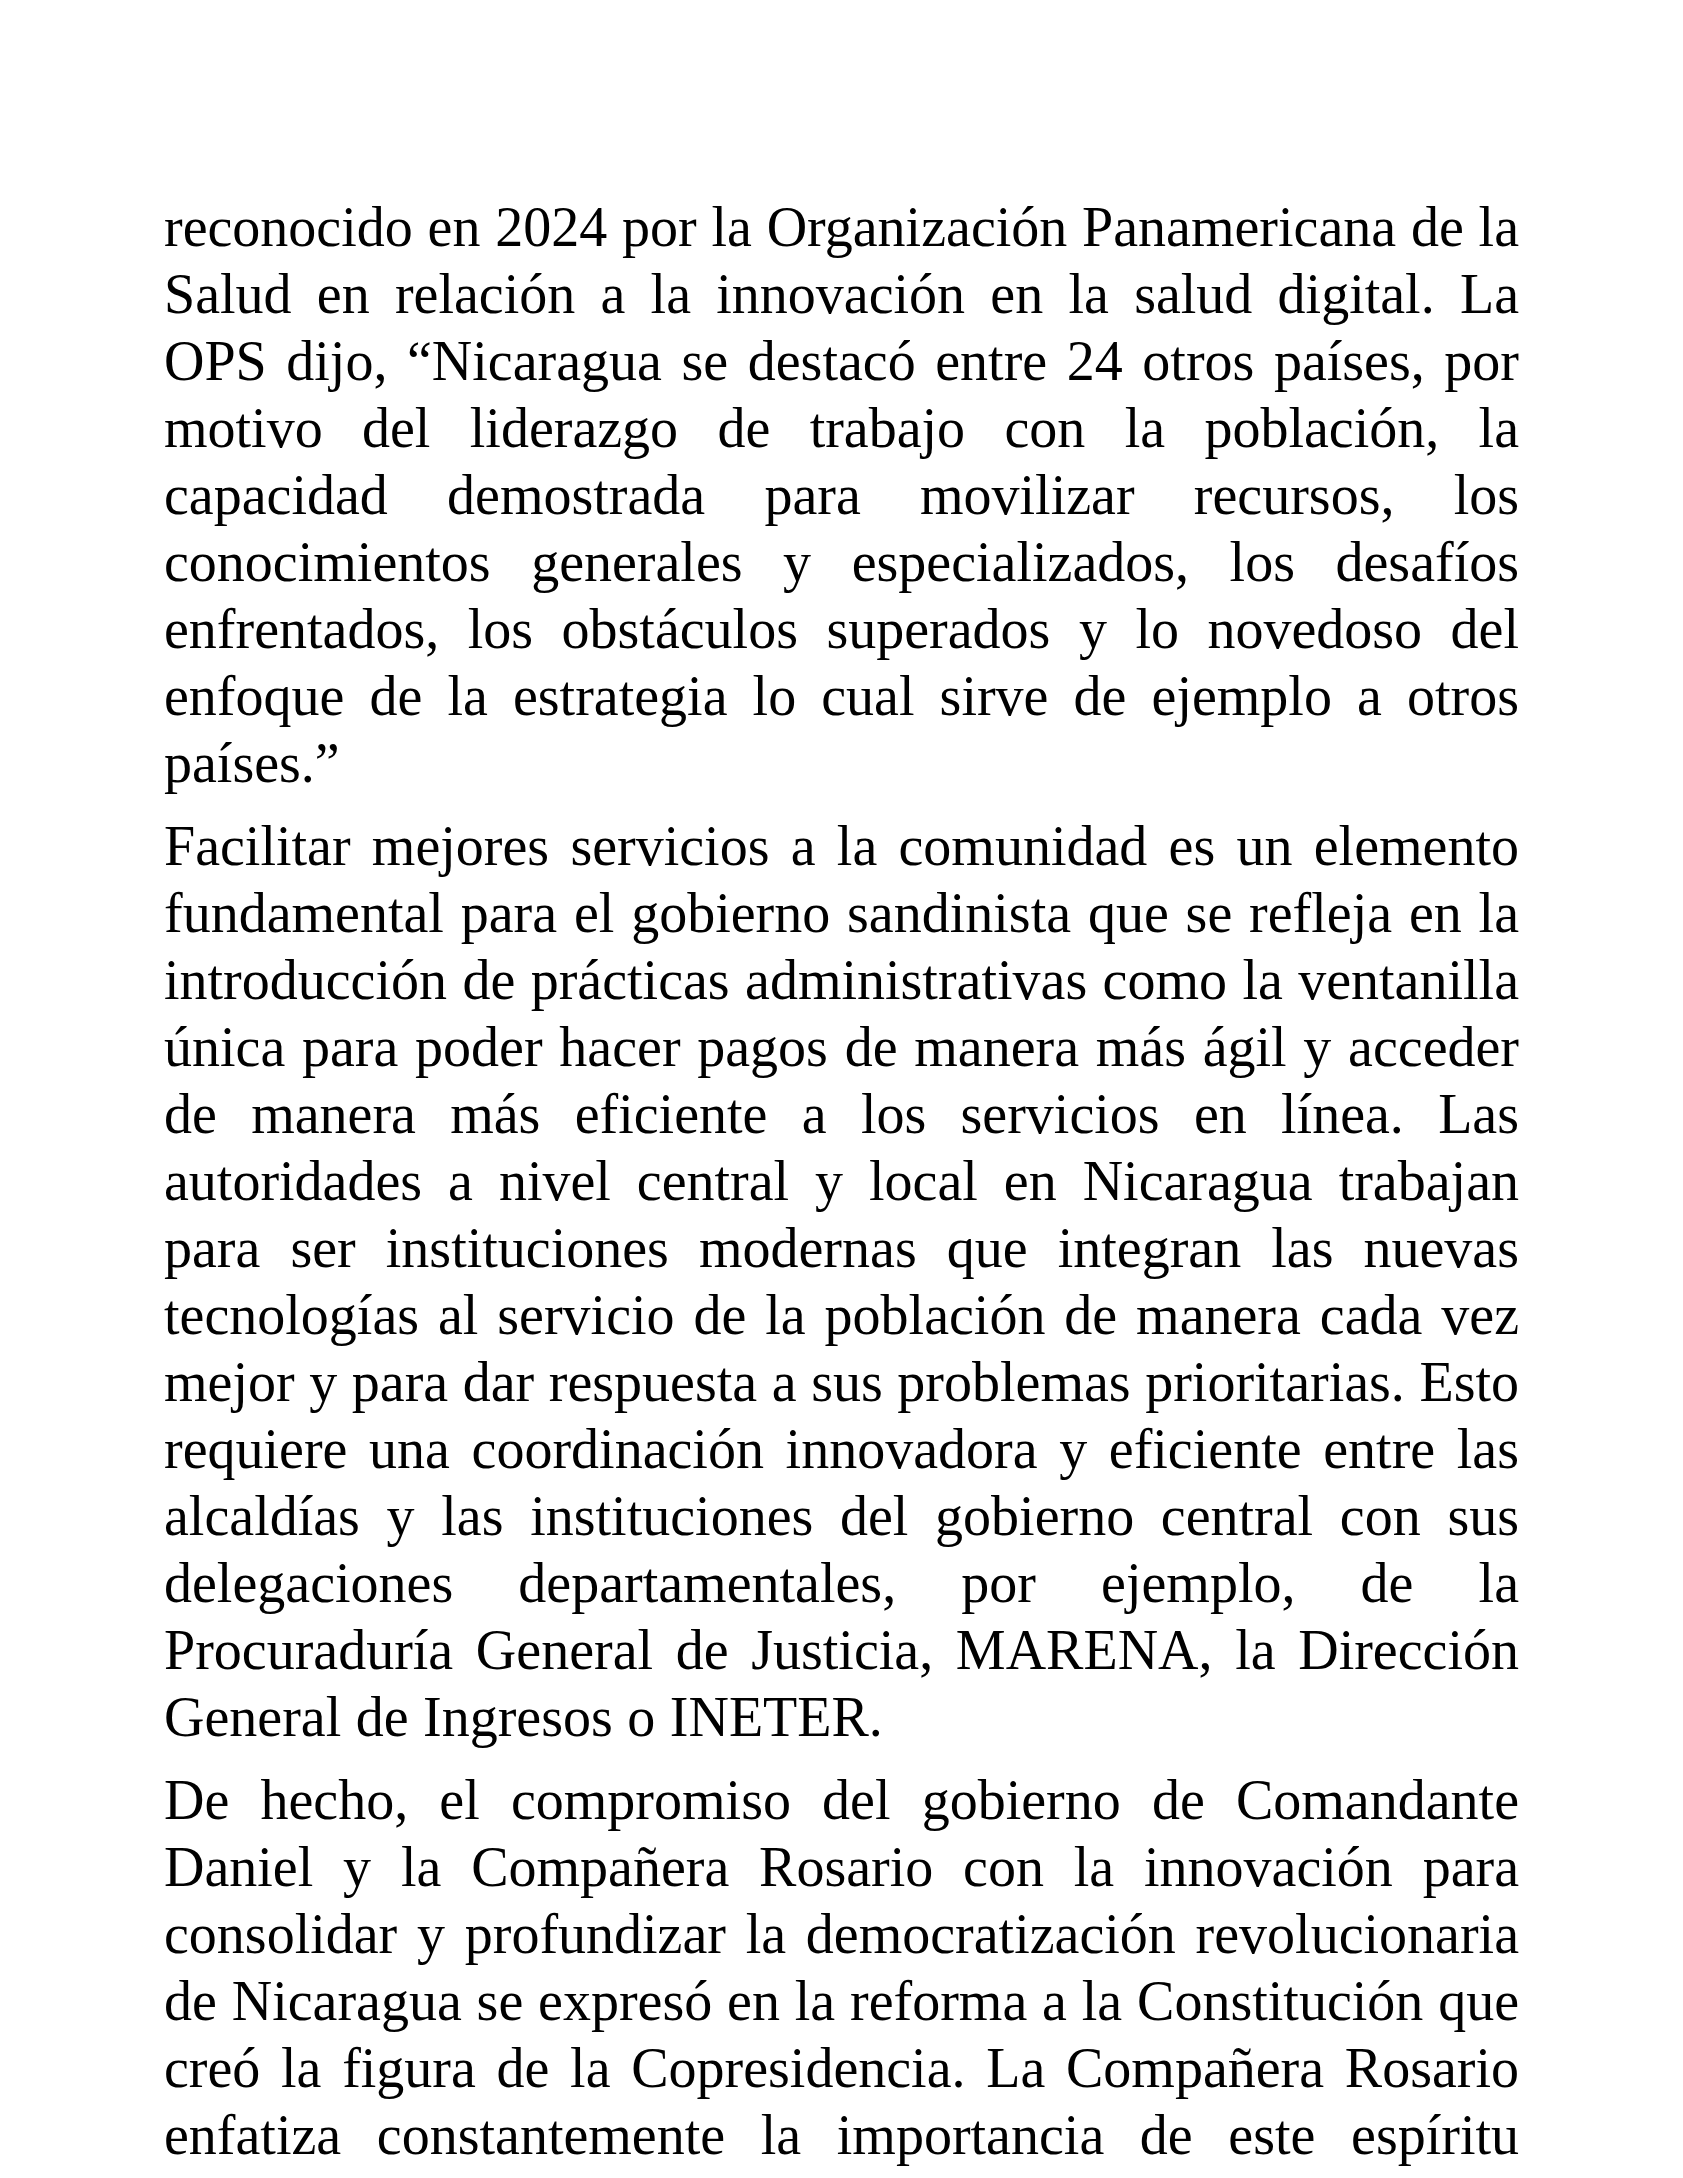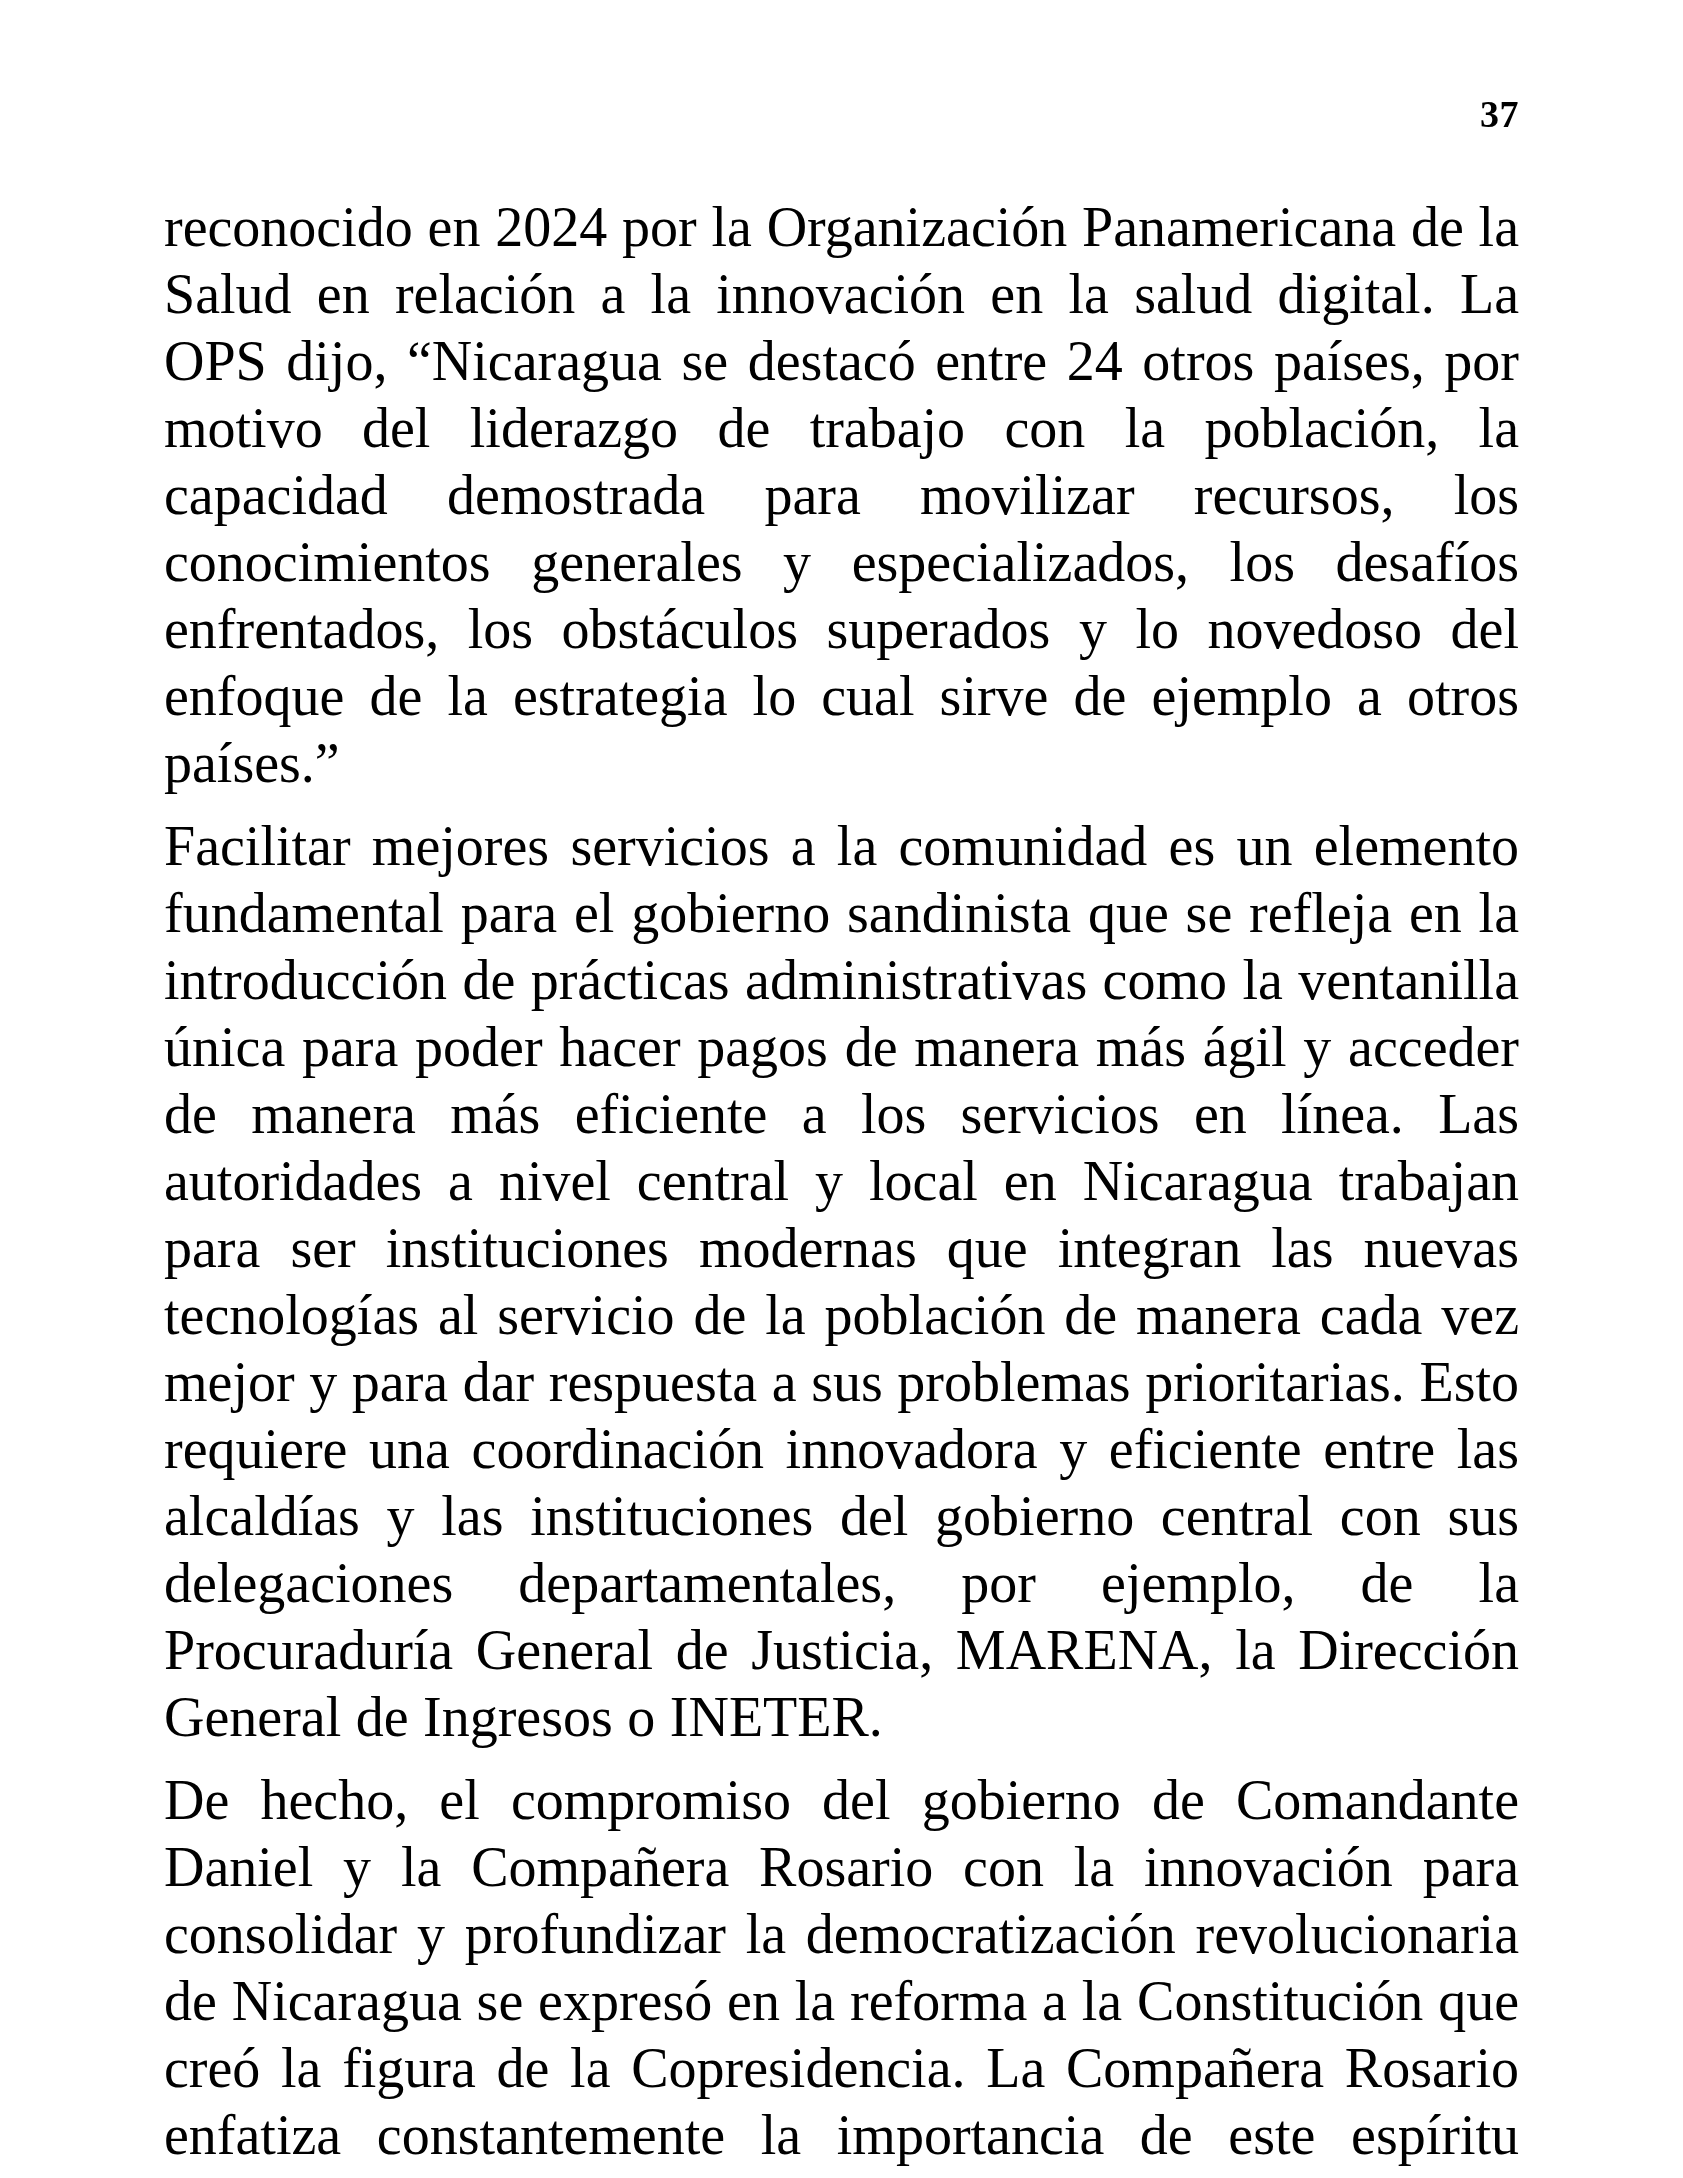--- a/index.html
+++ b/index.html
@@ -67,23 +67,20 @@
   }
   .para.last-clipped {
     margin-bottom: 0;
   }
 </style>
 </head>
 <body>
 
 <div class="page">
 
-  <div class="folio-bar">
-    <span class="folio">37</span>
-  </div>
 
   <div class="text-column">
 
     <p class="para">reconocido en 2024 por la Organización Panamericana de la Salud en relación a la innovación en la salud digital. La OPS dijo, “Nicaragua se destacó entre 24 otros países, por motivo del liderazgo de trabajo con la población, la capacidad demostrada para movilizar recursos, los conocimientos generales y especializados, los desafíos enfrentados, los obstáculos superados y lo novedoso del enfoque de la estrategia lo cual sirve de ejemplo a otros países.”</p>
 
     <p class="para">Facilitar mejores servicios a la comunidad es un elemento fundamental para el gobierno sandinista que se refleja en la introducción de prácticas administrativas como la ventanilla única para poder hacer pagos de manera más ágil y acceder de manera más eficiente a los servicios en línea. Las autoridades a nivel central y local en Nicaragua trabajan para ser instituciones modernas que integran las nuevas tecnologías al servicio de la población de manera cada vez mejor y para dar respuesta a sus problemas prioritarias. Esto requiere una coordinación innovadora y eficiente entre las alcaldías y las instituciones del gobierno central con sus delegaciones departamentales, por ejemplo, de la Procuraduría General de Justicia, MARENA, la Dirección General de Ingresos o INETER.</p>
 
     <p class="para last-clipped">De hecho, el compromiso del gobierno de Comandante Daniel y la Compañera Rosario con la innovación para consolidar y profundizar la democratización revolucionaria de Nicaragua se expresó en la reforma a la Constitución que creó la figura de la Copresidencia. La Compañera Rosario enfatiza constantemente la importancia de este espíritu revolucionario por ejemplo cuando explica "Este es el sentido de la economía creativa, familiar, comunitaria, victoriosa, esa economía de mayorías, que es fundamentalmente, básicamente,</p>
 
   </div>

